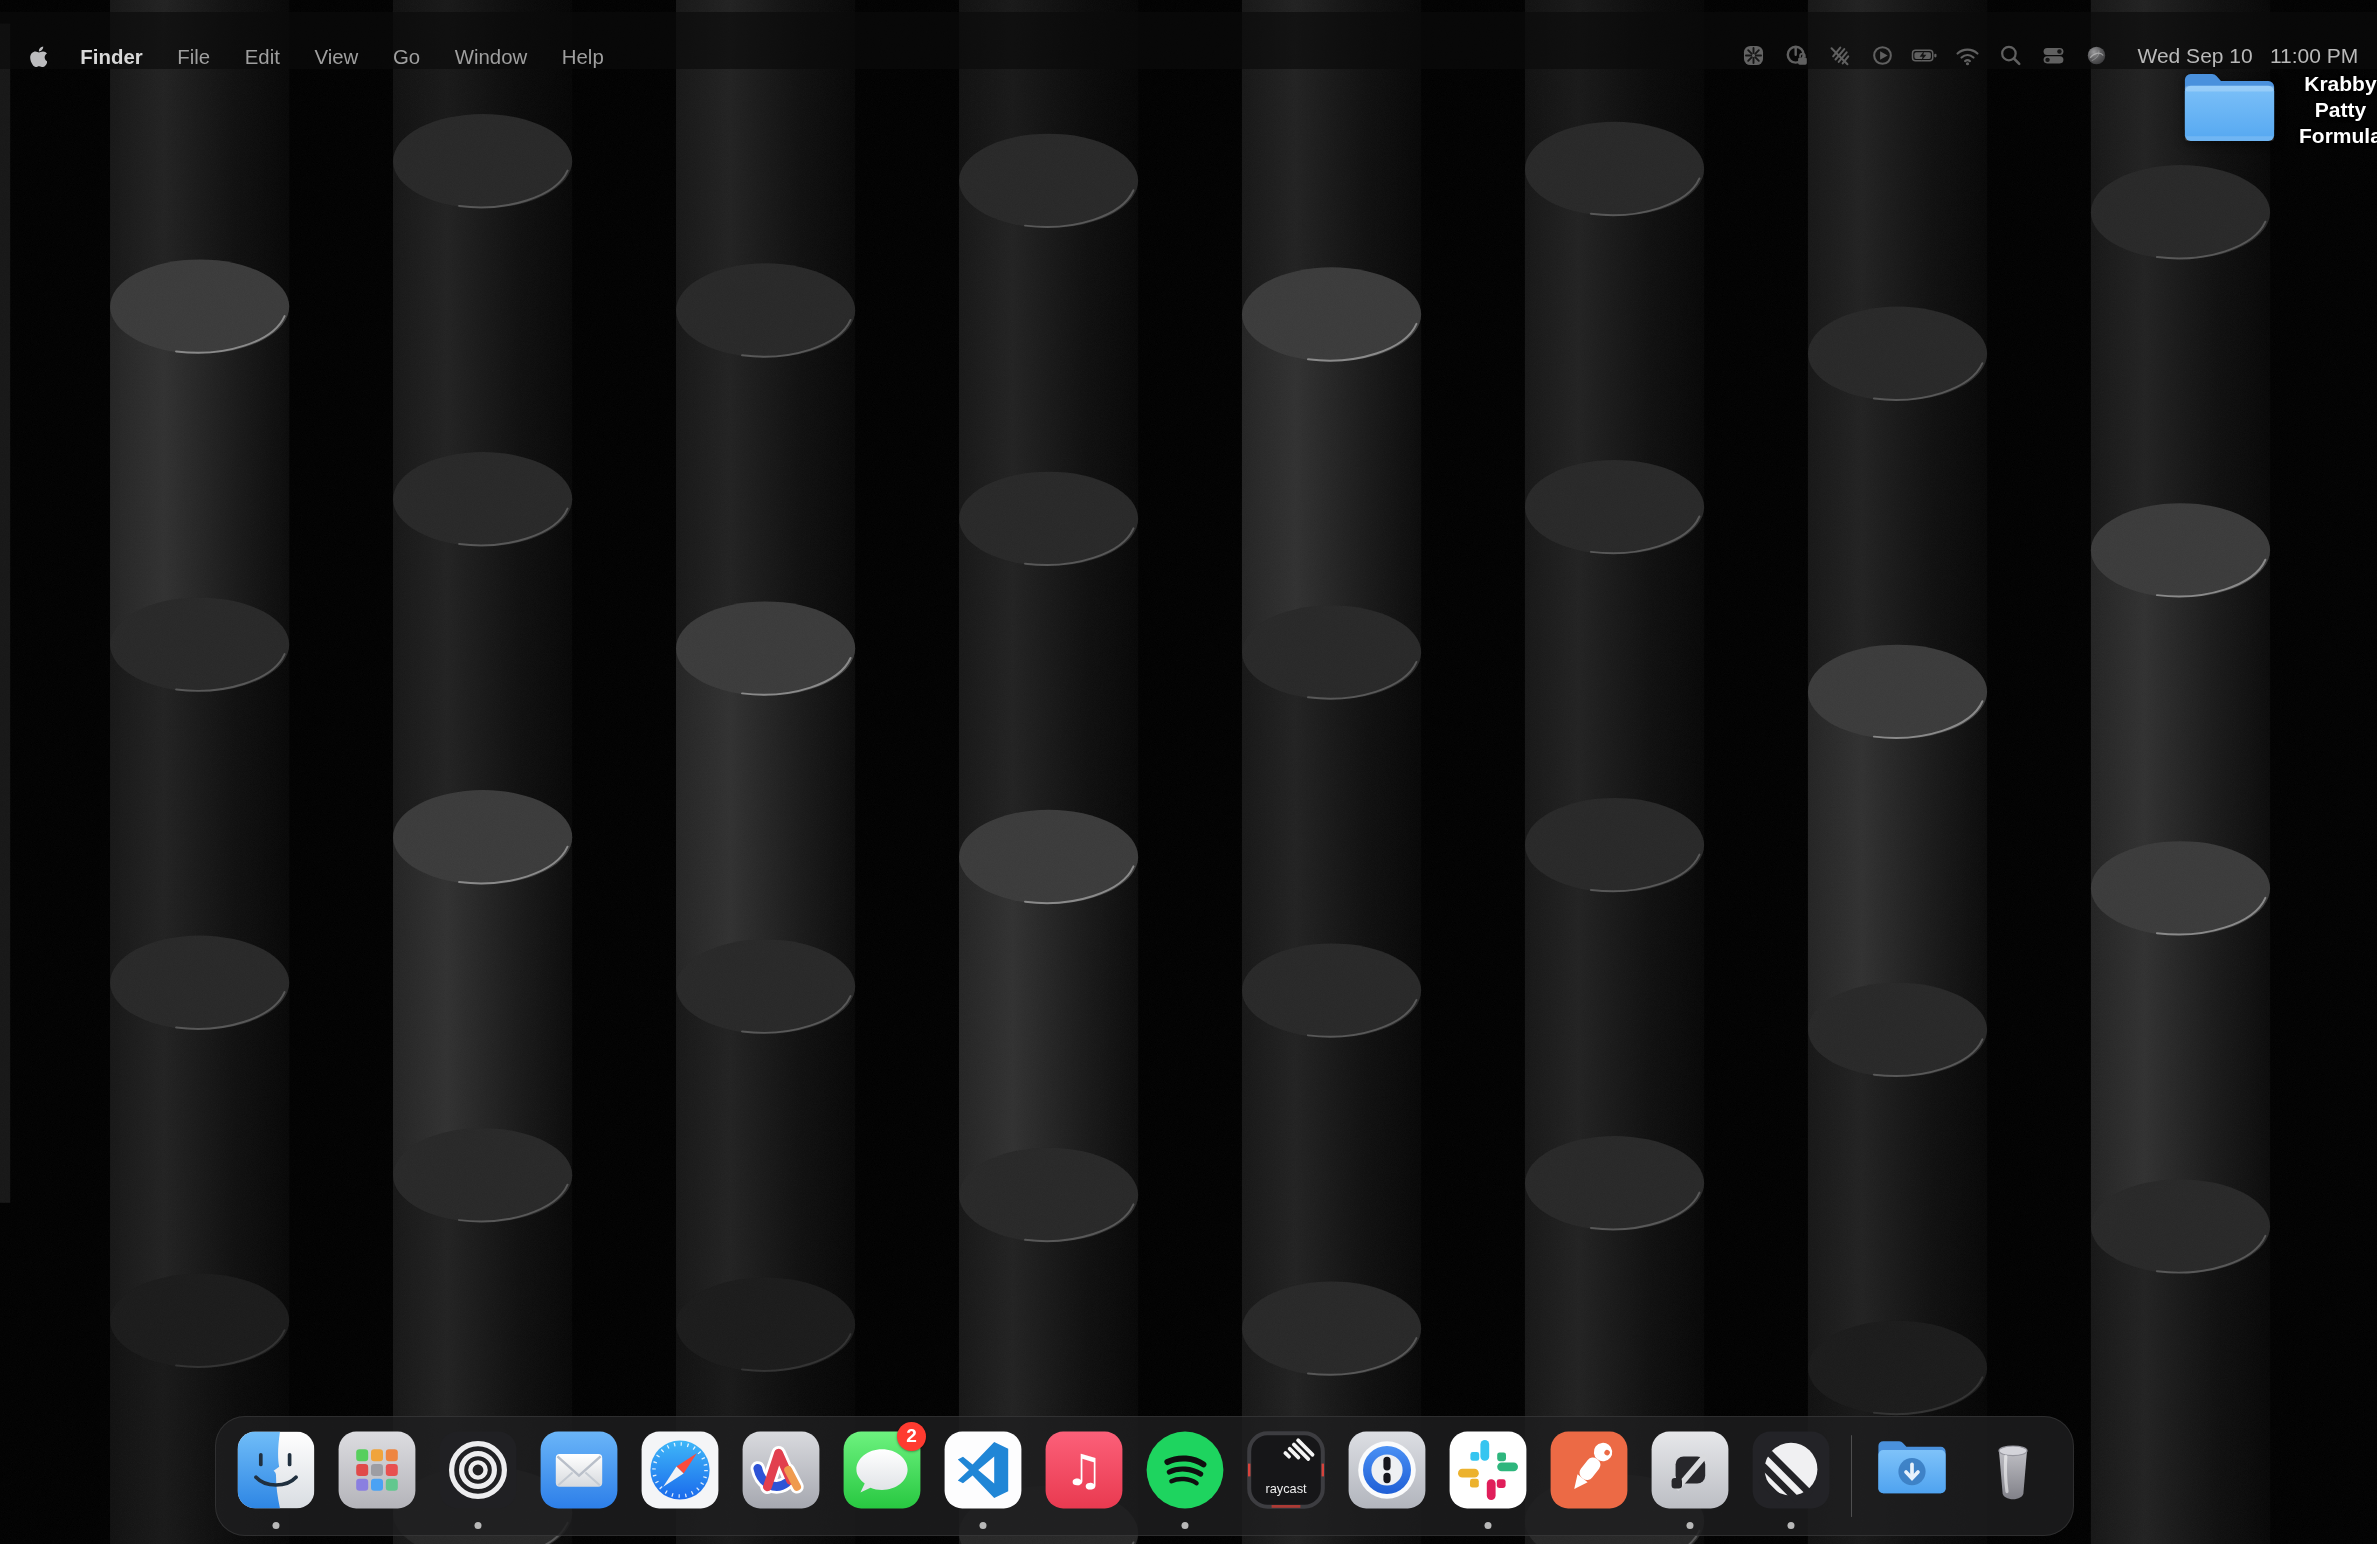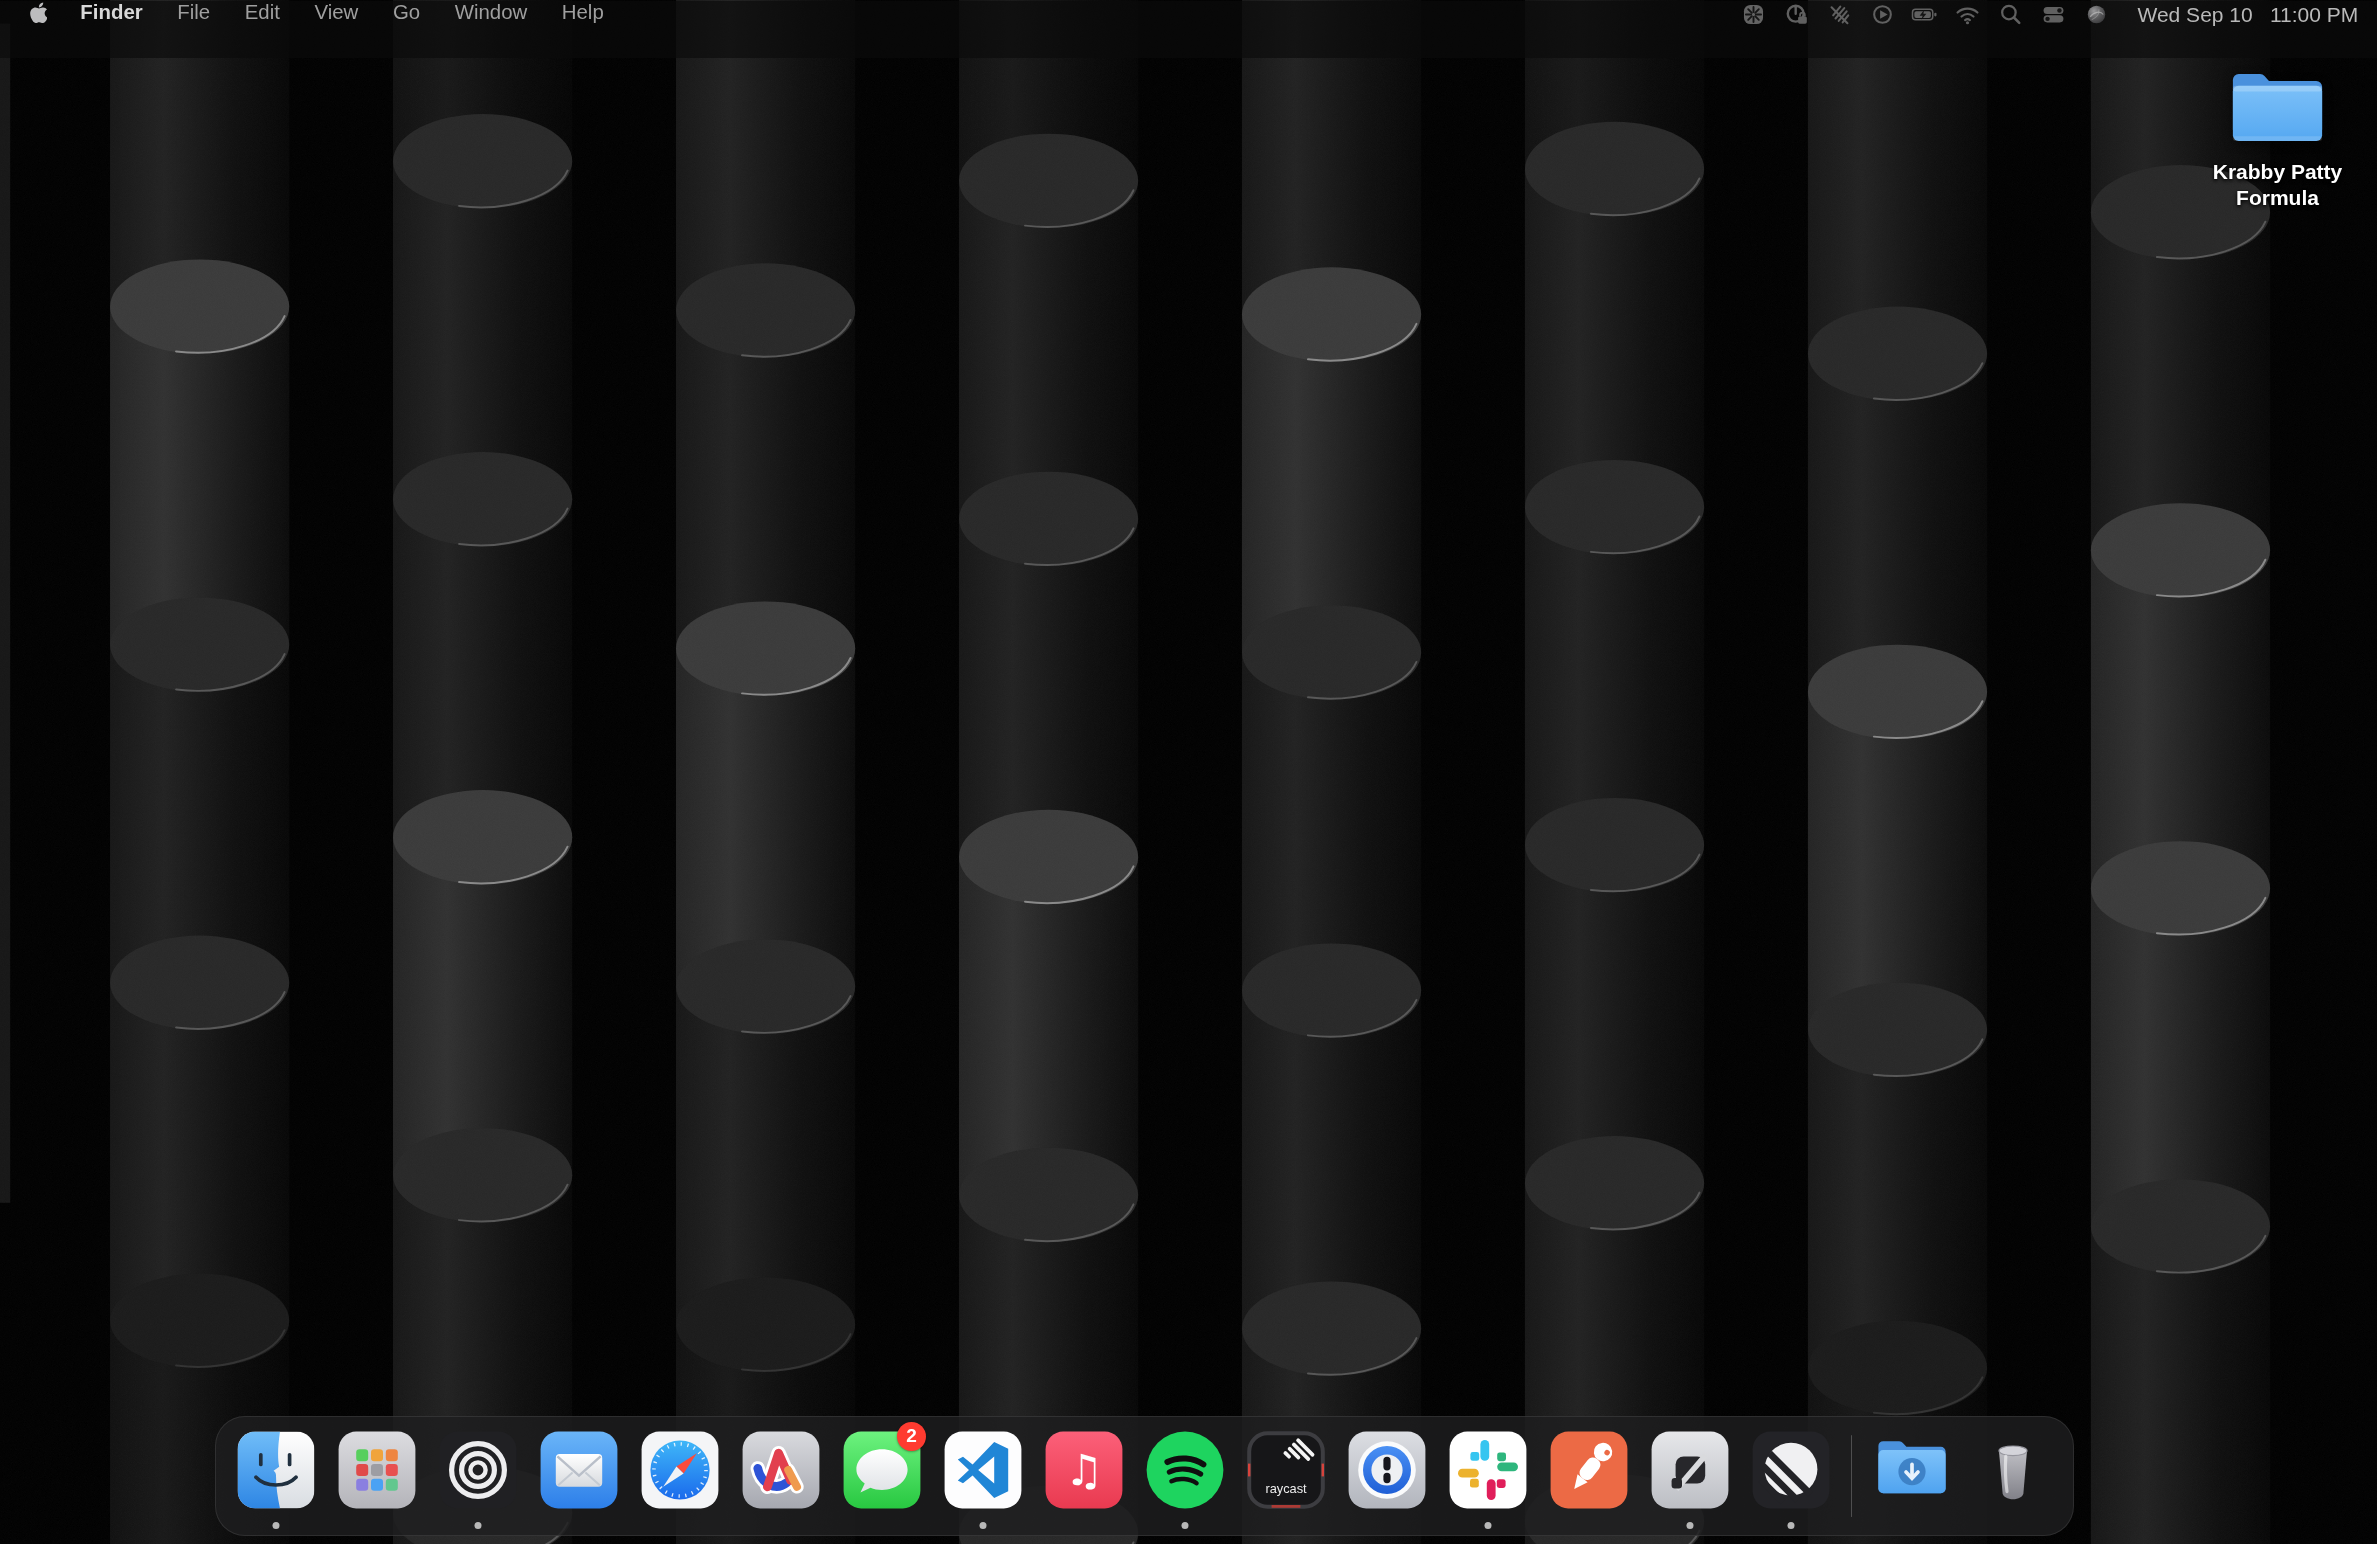--- a/index.html
+++ b/index.html
@@ -2,37 +2,37 @@
 <html style="font-size:12.6px"><head>
 <meta charset="utf-8">
 <style>
   html,body{margin:0;padding:0;background:#000;}
   body{width:2377px;height:1544px;overflow:hidden;
        font-family:"Liberation Sans","DejaVu Sans",sans-serif;}
   #screen{position:relative;width:2377px;height:1544px;overflow:hidden;background:#000;cursor:default;}
   #wallpaper{position:absolute;left:0;top:0;width:2377px;height:1544px;}
 
   
-  #menubar{position:absolute;top:1px;left:0;right:0;height:57px;box-sizing:border-box;
-           display:flex;justify-content:space-between;align-items:flex-start;
+  #menubar{position:absolute;top:12px;left:0;right:0;height:57px;box-sizing:border-box;
+           display:flex;justify-content:space-between;align-items:flex-end;
            padding:0 14px;background:rgba(10,10,10,0.65);}
   .mb-left{display:flex;align-items:center;}
   .apple-menu{display:flex;align-items:center;padding:0 15.7px;}
   .apple-menu svg{height:23.6px;width:auto;fill:#bcbcbe;}
   .menu-item{color:#9f9f9f;font-size:20.4px;padding:0 17.3px;white-space:nowrap;}
   .menu-item.bold{font-weight:bold;color:#d8d8d8;}
   .mb-right{display:flex;align-items:center;}
   .status-icon{display:flex;align-items:center;padding:0 7.9px;}
   .status-icon svg{width:27px;height:27px;}
   .clock{display:flex;align-items:center;gap:17.3px;color:#b9b9b9;font-size:21px;
          margin-left:20px;padding-right:4.7px;white-space:nowrap;}
 
   
   #desktop-folder{position:absolute;left:2181px;top:68px;width:193px;
-                  display:flex;flex-direction:column;align-items:center;gap:8px;}
+                  display:flex;flex-direction:row;align-items:center;gap:21px;}
   .folder-glyph svg{width:97px;height:80px;filter:drop-shadow(0 2.4px 4.7px rgba(0,0,0,0.55));}
   .folder-label{font-size:21px;font-weight:bold;color:#ffffff;text-align:center;
                 line-height:26px;max-width:177px;
                 text-shadow:0 1.6px 3.9px rgba(0,0,0,0.95),0 0 1.6px rgba(0,0,0,0.8);}
 
   
   #dock{position:absolute;left:215px;top:1416px;height:120px;box-sizing:border-box;
         display:flex;align-items:center;padding:0 9.4px;
         background:rgba(30,30,32,0.82);border:0.8px solid rgba(255,255,255,0.09);
         border-radius:30px;}

